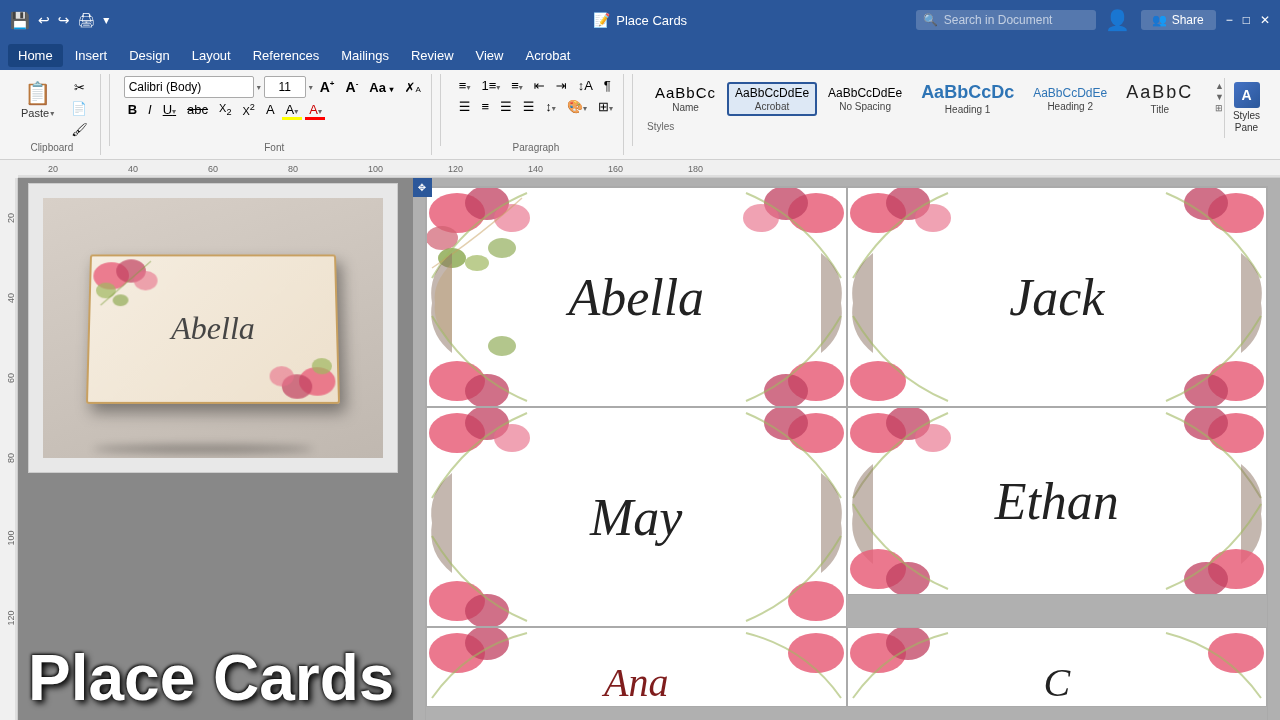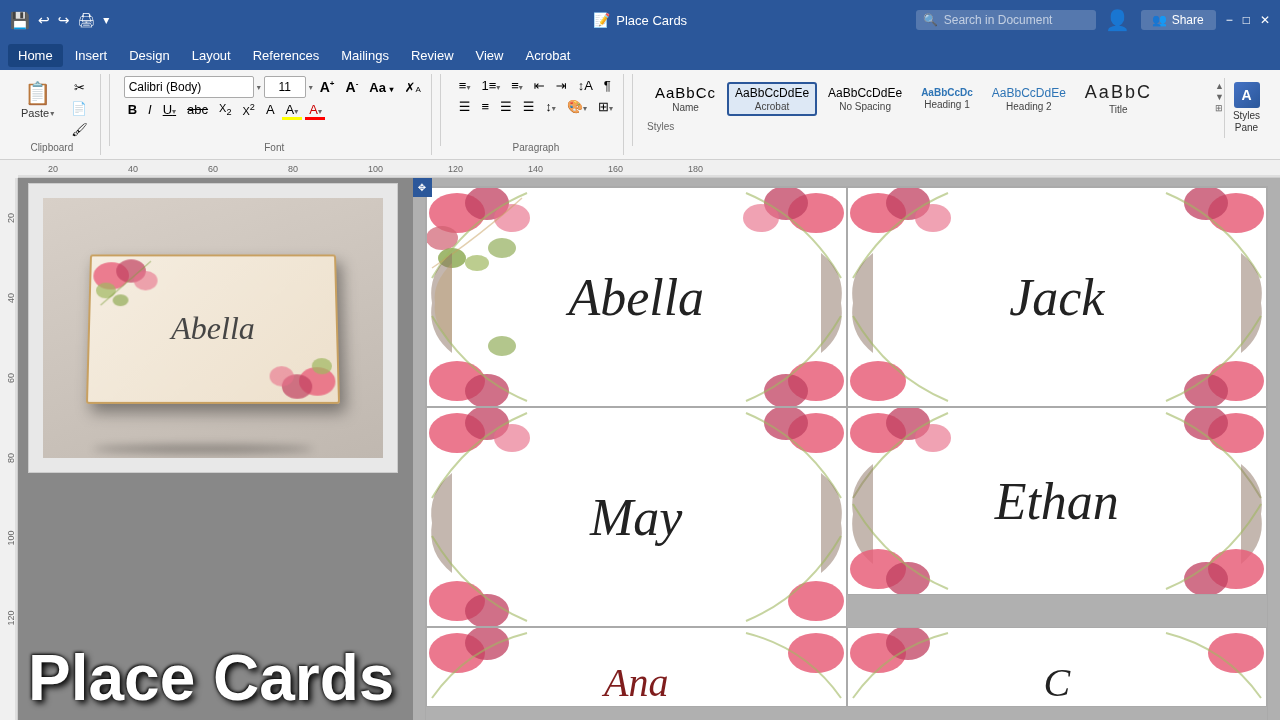--- a/index.html
+++ b/index.html
@@ -542,21 +542,21 @@
         </div>
         <div class="style-item active">
           <span class="style-preview" style="font-size:12px;">AaBbCcDdEe</span>
           <span class="style-label">Acrobat</span>
         </div>
         <div class="style-item">
           <span class="style-preview" style="font-size:12px;">AaBbCcDdEe</span>
           <span class="style-label">No Spacing</span>
         </div>
         <div class="style-item">
-          <span class="style-preview" style="font-size:10px; color:#2e74b5; font-weight:bold;">AaBbCcDc</span>
+          <span class="style-preview" style="font-size:18px; color:#2e74b5; font-weight:bold;">AaBbCcDc</span>
           <span class="style-label">Heading 1</span>
         </div>
         <div class="style-item">
           <span class="style-preview" style="font-size:12px; color:#2e74b5;">AaBbCcDdEe</span>
           <span class="style-label">Heading 2</span>
         </div>
         <div class="style-item">
           <span class="style-preview" style="font-size:18px; color:#222; letter-spacing:2px;">AaBbC</span>
           <span class="style-label">Title</span>
         </div>

